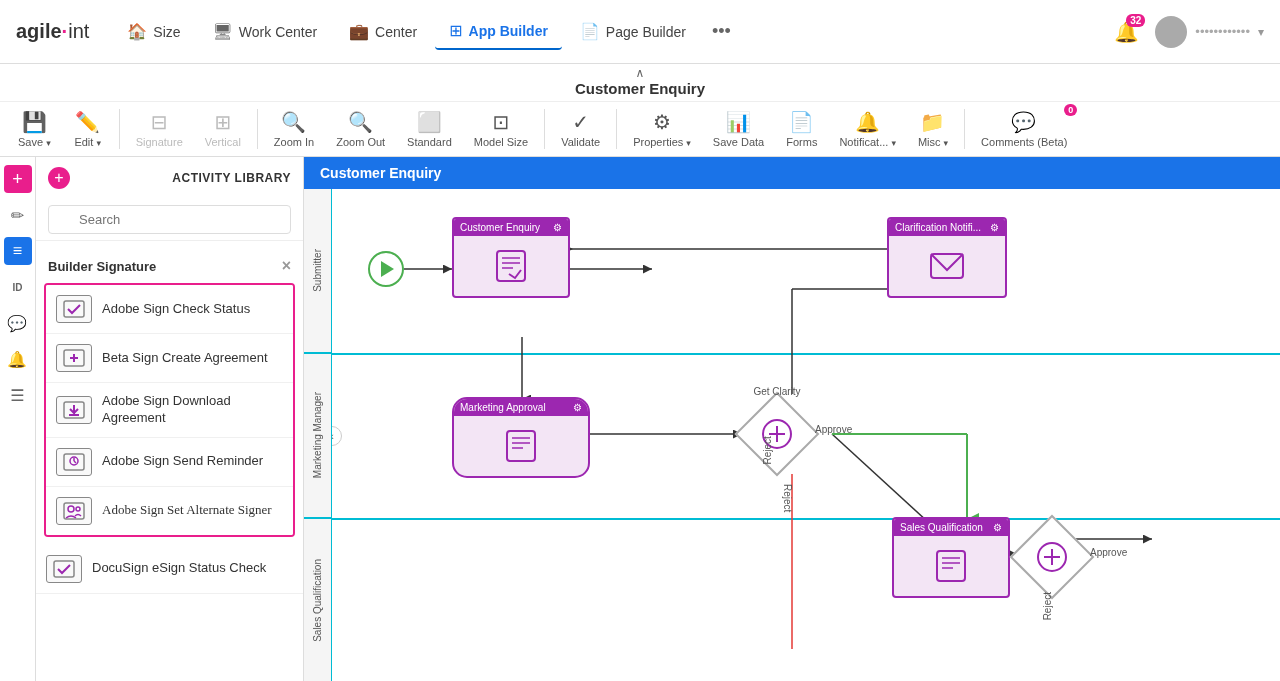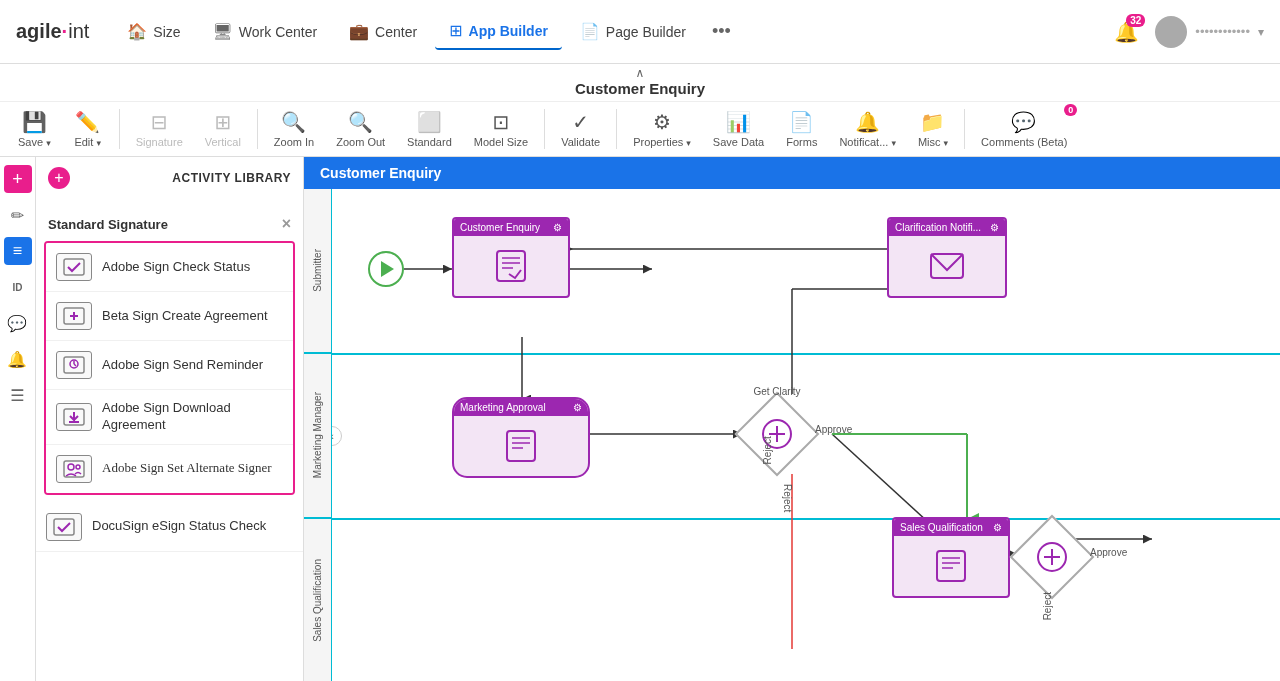--- a/index.html
+++ b/index.html
@@ -432,24 +432,30 @@
     <div class="left-icon-btn">💬</div>
     <div class="left-icon-btn">🔔</div>
     <div class="left-icon-btn">☰</div>
   </div>
 
   <div class="sidebar">
     <div class="sidebar-header">
       <div class="sidebar-add-btn">+</div>
       <span class="sidebar-title">ACTIVITY LIBRARY</span>
     </div>
+    <div class="sidebar-search">
+      <div class="sidebar-search-wrap">
+        <span class="sidebar-search-icon">🔍</span>
+        <input class="sidebar-search-input" type="text" placeholder="Search" style="">
+      </div>
+    </div>
     <div class="sidebar-content">
 
       <div class="category-header">
-        <span>Standard Signature</span>
+        <span>Builder Signature</span>
         <span class="category-close">×</span>
       </div>
       <div class="category-items">
 
         <div class="activity-item">
           <div class="activity-icon">
             <svg width="24" height="20" viewBox="0 0 24 20">
               <rect x="2" y="2" width="20" height="16" rx="2" fill="none" stroke="#888" stroke-width="1.5"></rect>
               <polyline points="6,10 10,14 18,6" fill="none" stroke="#9c27b0" stroke-width="2"></polyline>
             </svg>
@@ -459,44 +465,44 @@
 
         <div class="activity-item">
           <div class="activity-icon">
             <svg width="24" height="20" viewBox="0 0 24 20">
               <rect x="2" y="2" width="20" height="16" rx="2" fill="none" stroke="#888" stroke-width="1.5"></rect>
               <line x1="12" y1="6" x2="12" y2="14" stroke="#9c27b0" stroke-width="2"></line>
               <line x1="8" y1="10" x2="16" y2="10" stroke="#9c27b0" stroke-width="2"></line>
             </svg>
           </div>
           <span class="activity-label">Beta Sign Create Agreement</span>
+        </div>
+
+        <div class="activity-item">
+          <div class="activity-icon">
+            <svg width="24" height="20" viewBox="0 0 24 20">
+              <rect x="2" y="2" width="20" height="16" rx="2" fill="none" stroke="#888" stroke-width="1.5"></rect>
+              <polyline points="12,5 12,13 8,9" fill="none" stroke="#9c27b0" stroke-width="2"></polyline>
+              <line x1="12" y1="13" x2="16" y2="9" stroke="#9c27b0" stroke-width="2"></line>
+              <line x1="7" y1="15" x2="17" y2="15" stroke="#9c27b0" stroke-width="2"></line>
+            </svg>
+          </div>
+          <span class="activity-label">Adobe Sign Download Agreement</span>
         </div>
 
         <div class="activity-item">
           <div class="activity-icon">
             <svg width="24" height="20" viewBox="0 0 24 20">
               <rect x="2" y="2" width="20" height="16" rx="2" fill="none" stroke="#888" stroke-width="1.5"></rect>
               <circle cx="12" cy="9" r="4" fill="none" stroke="#9c27b0" stroke-width="1.5"></circle>
               <line x1="12" y1="6" x2="12" y2="9" stroke="#9c27b0" stroke-width="1.5"></line>
               <line x1="12" y1="9" x2="14" y2="11" stroke="#9c27b0" stroke-width="1.5"></line>
             </svg>
           </div>
           <span class="activity-label">Adobe Sign Send Reminder</span>
-        </div>
-
-        <div class="activity-item">
-          <div class="activity-icon">
-            <svg width="24" height="20" viewBox="0 0 24 20">
-              <rect x="2" y="2" width="20" height="16" rx="2" fill="none" stroke="#888" stroke-width="1.5"></rect>
-              <polyline points="12,5 12,13 8,9" fill="none" stroke="#9c27b0" stroke-width="2"></polyline>
-              <line x1="12" y1="13" x2="16" y2="9" stroke="#9c27b0" stroke-width="2"></line>
-              <line x1="7" y1="15" x2="17" y2="15" stroke="#9c27b0" stroke-width="2"></line>
-            </svg>
-          </div>
-          <span class="activity-label">Adobe Sign Download Agreement</span>
         </div>
 
         <div class="activity-item">
           <div class="activity-icon">
             <svg width="24" height="20" viewBox="0 0 24 20">
               <rect x="2" y="2" width="20" height="16" rx="2" fill="none" stroke="#888" stroke-width="1.5"></rect>
               <circle cx="9" cy="8" r="3" fill="none" stroke="#9c27b0" stroke-width="1.5"></circle>
               <path d="M4 17 Q9 13 14 17" fill="none" stroke="#9c27b0" stroke-width="1.5"></path>
               <circle cx="16" cy="8" r="2" fill="none" stroke="#9c27b0" stroke-width="1.5"></circle>
               <path d="M13 15 Q16 12 19 15" fill="none" stroke="#9c27b0" stroke-width="1.5"></path>

